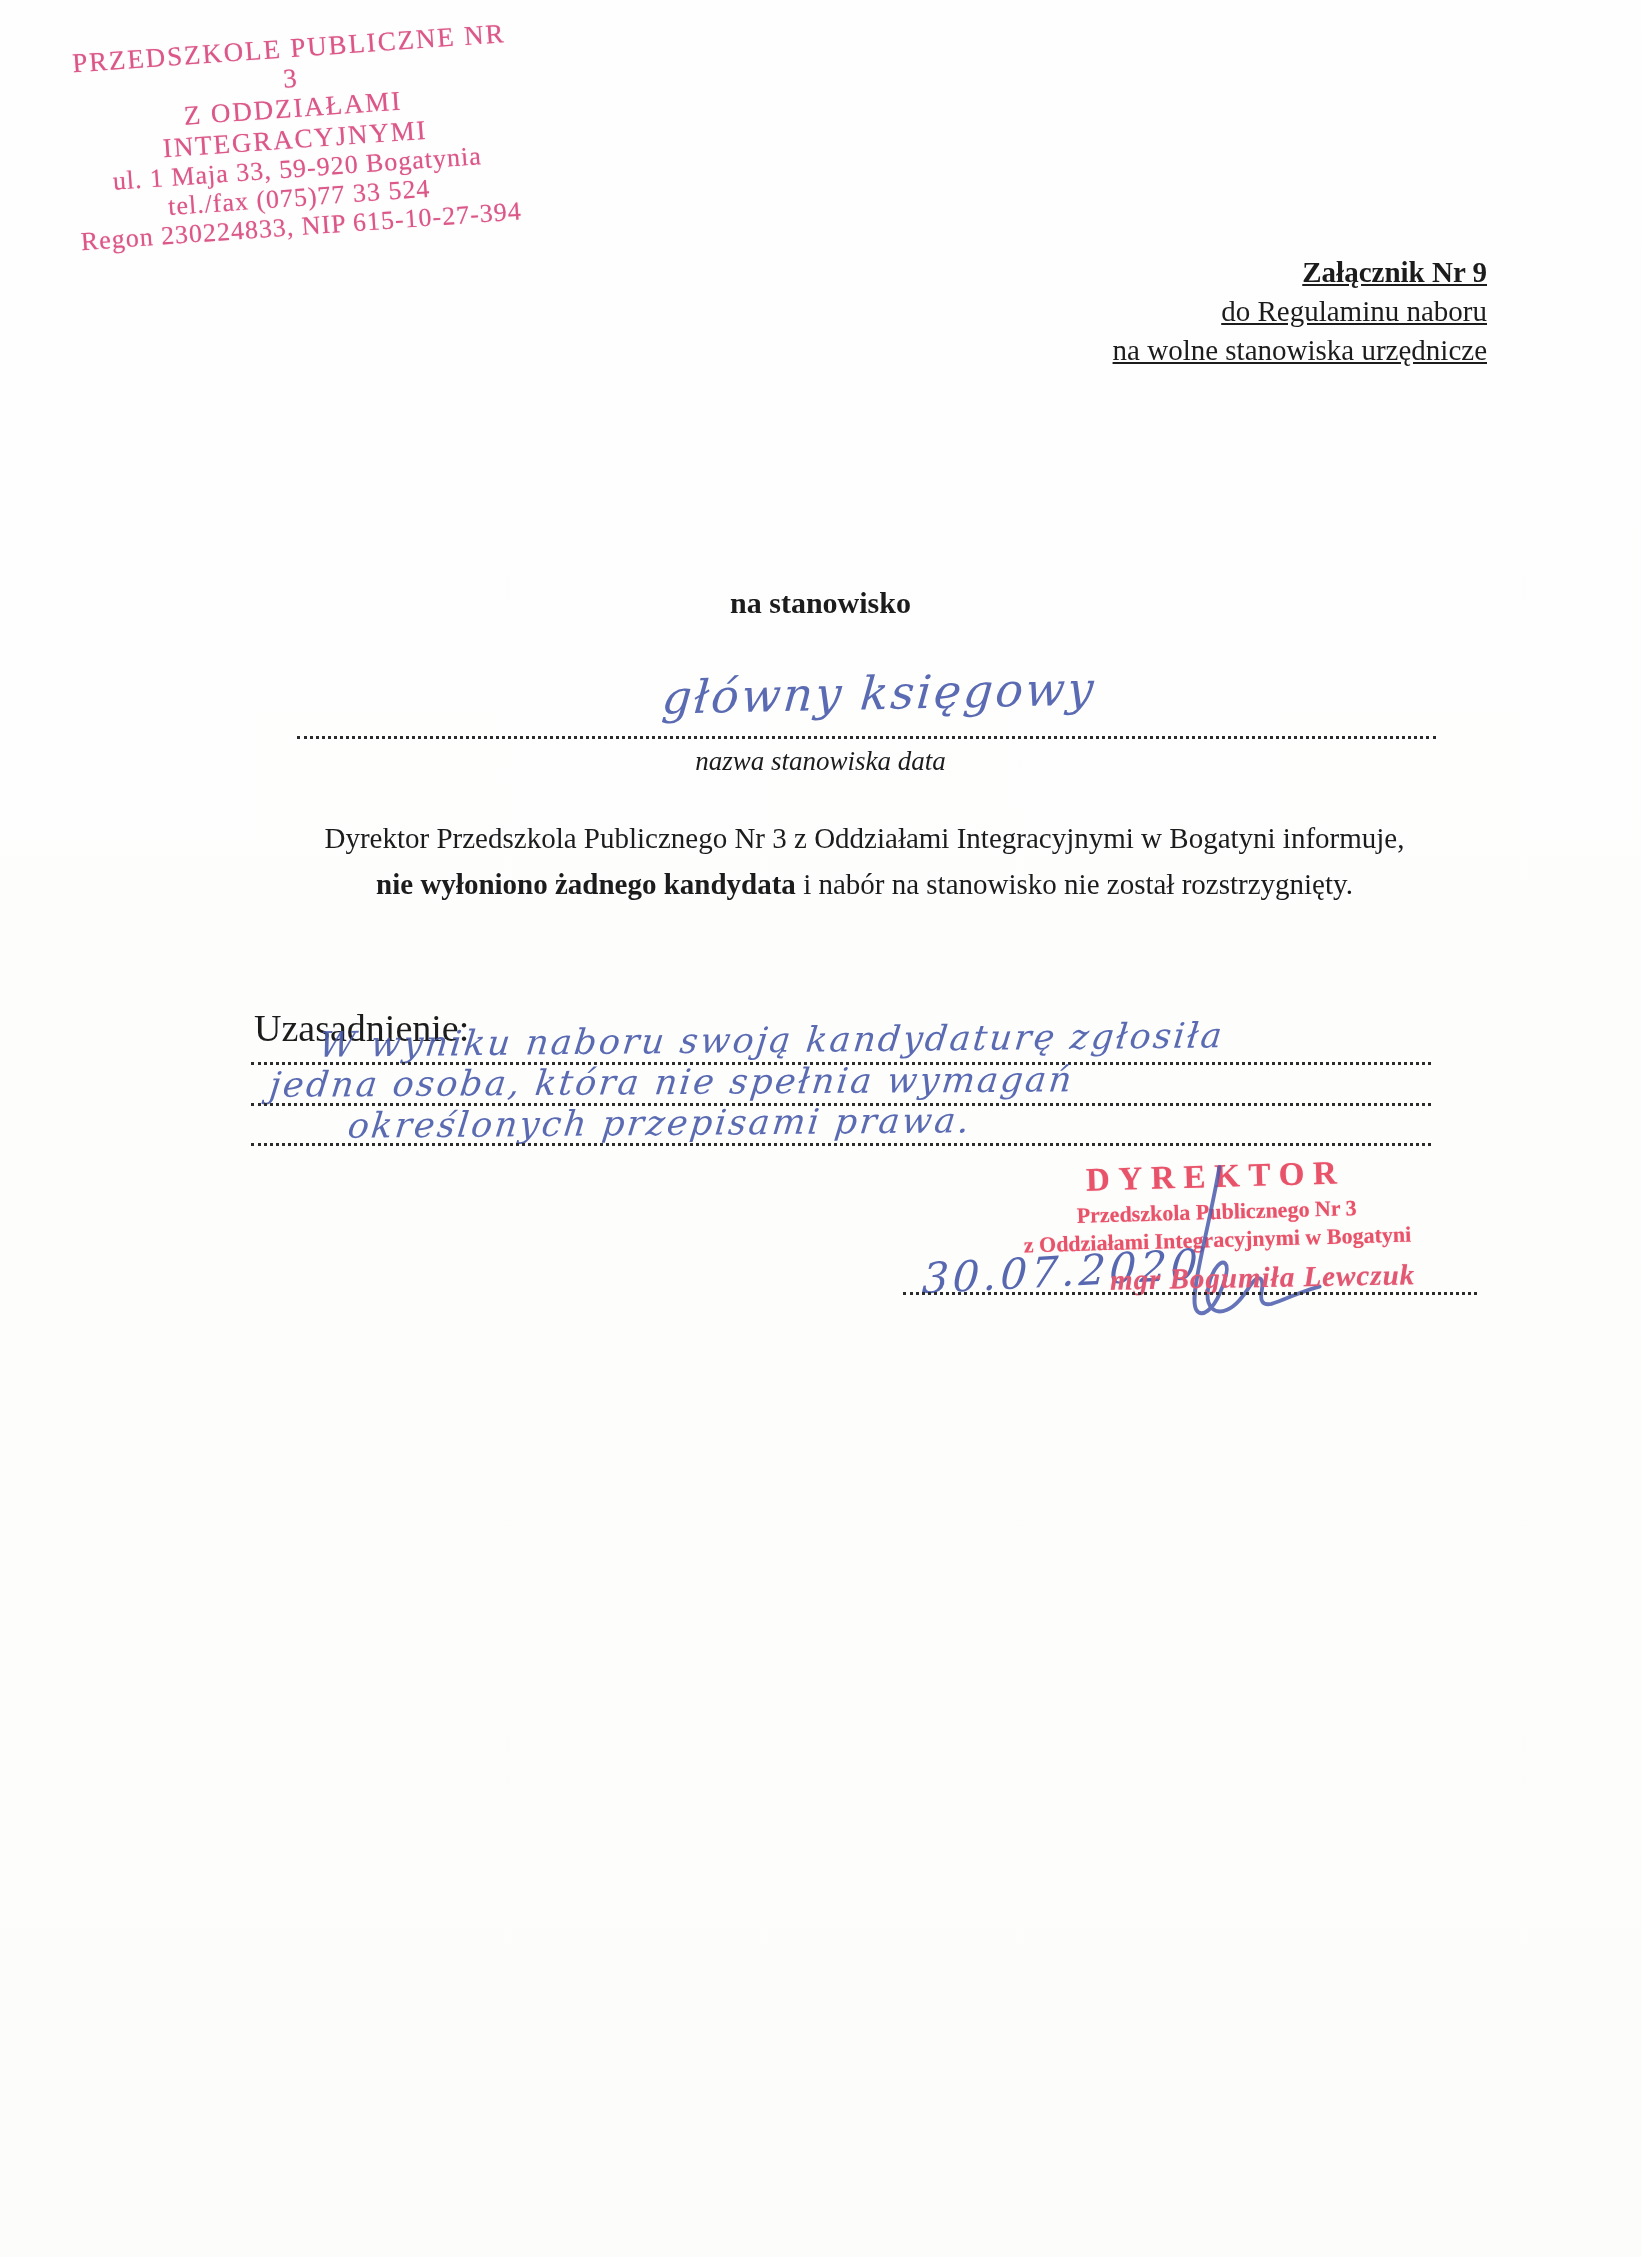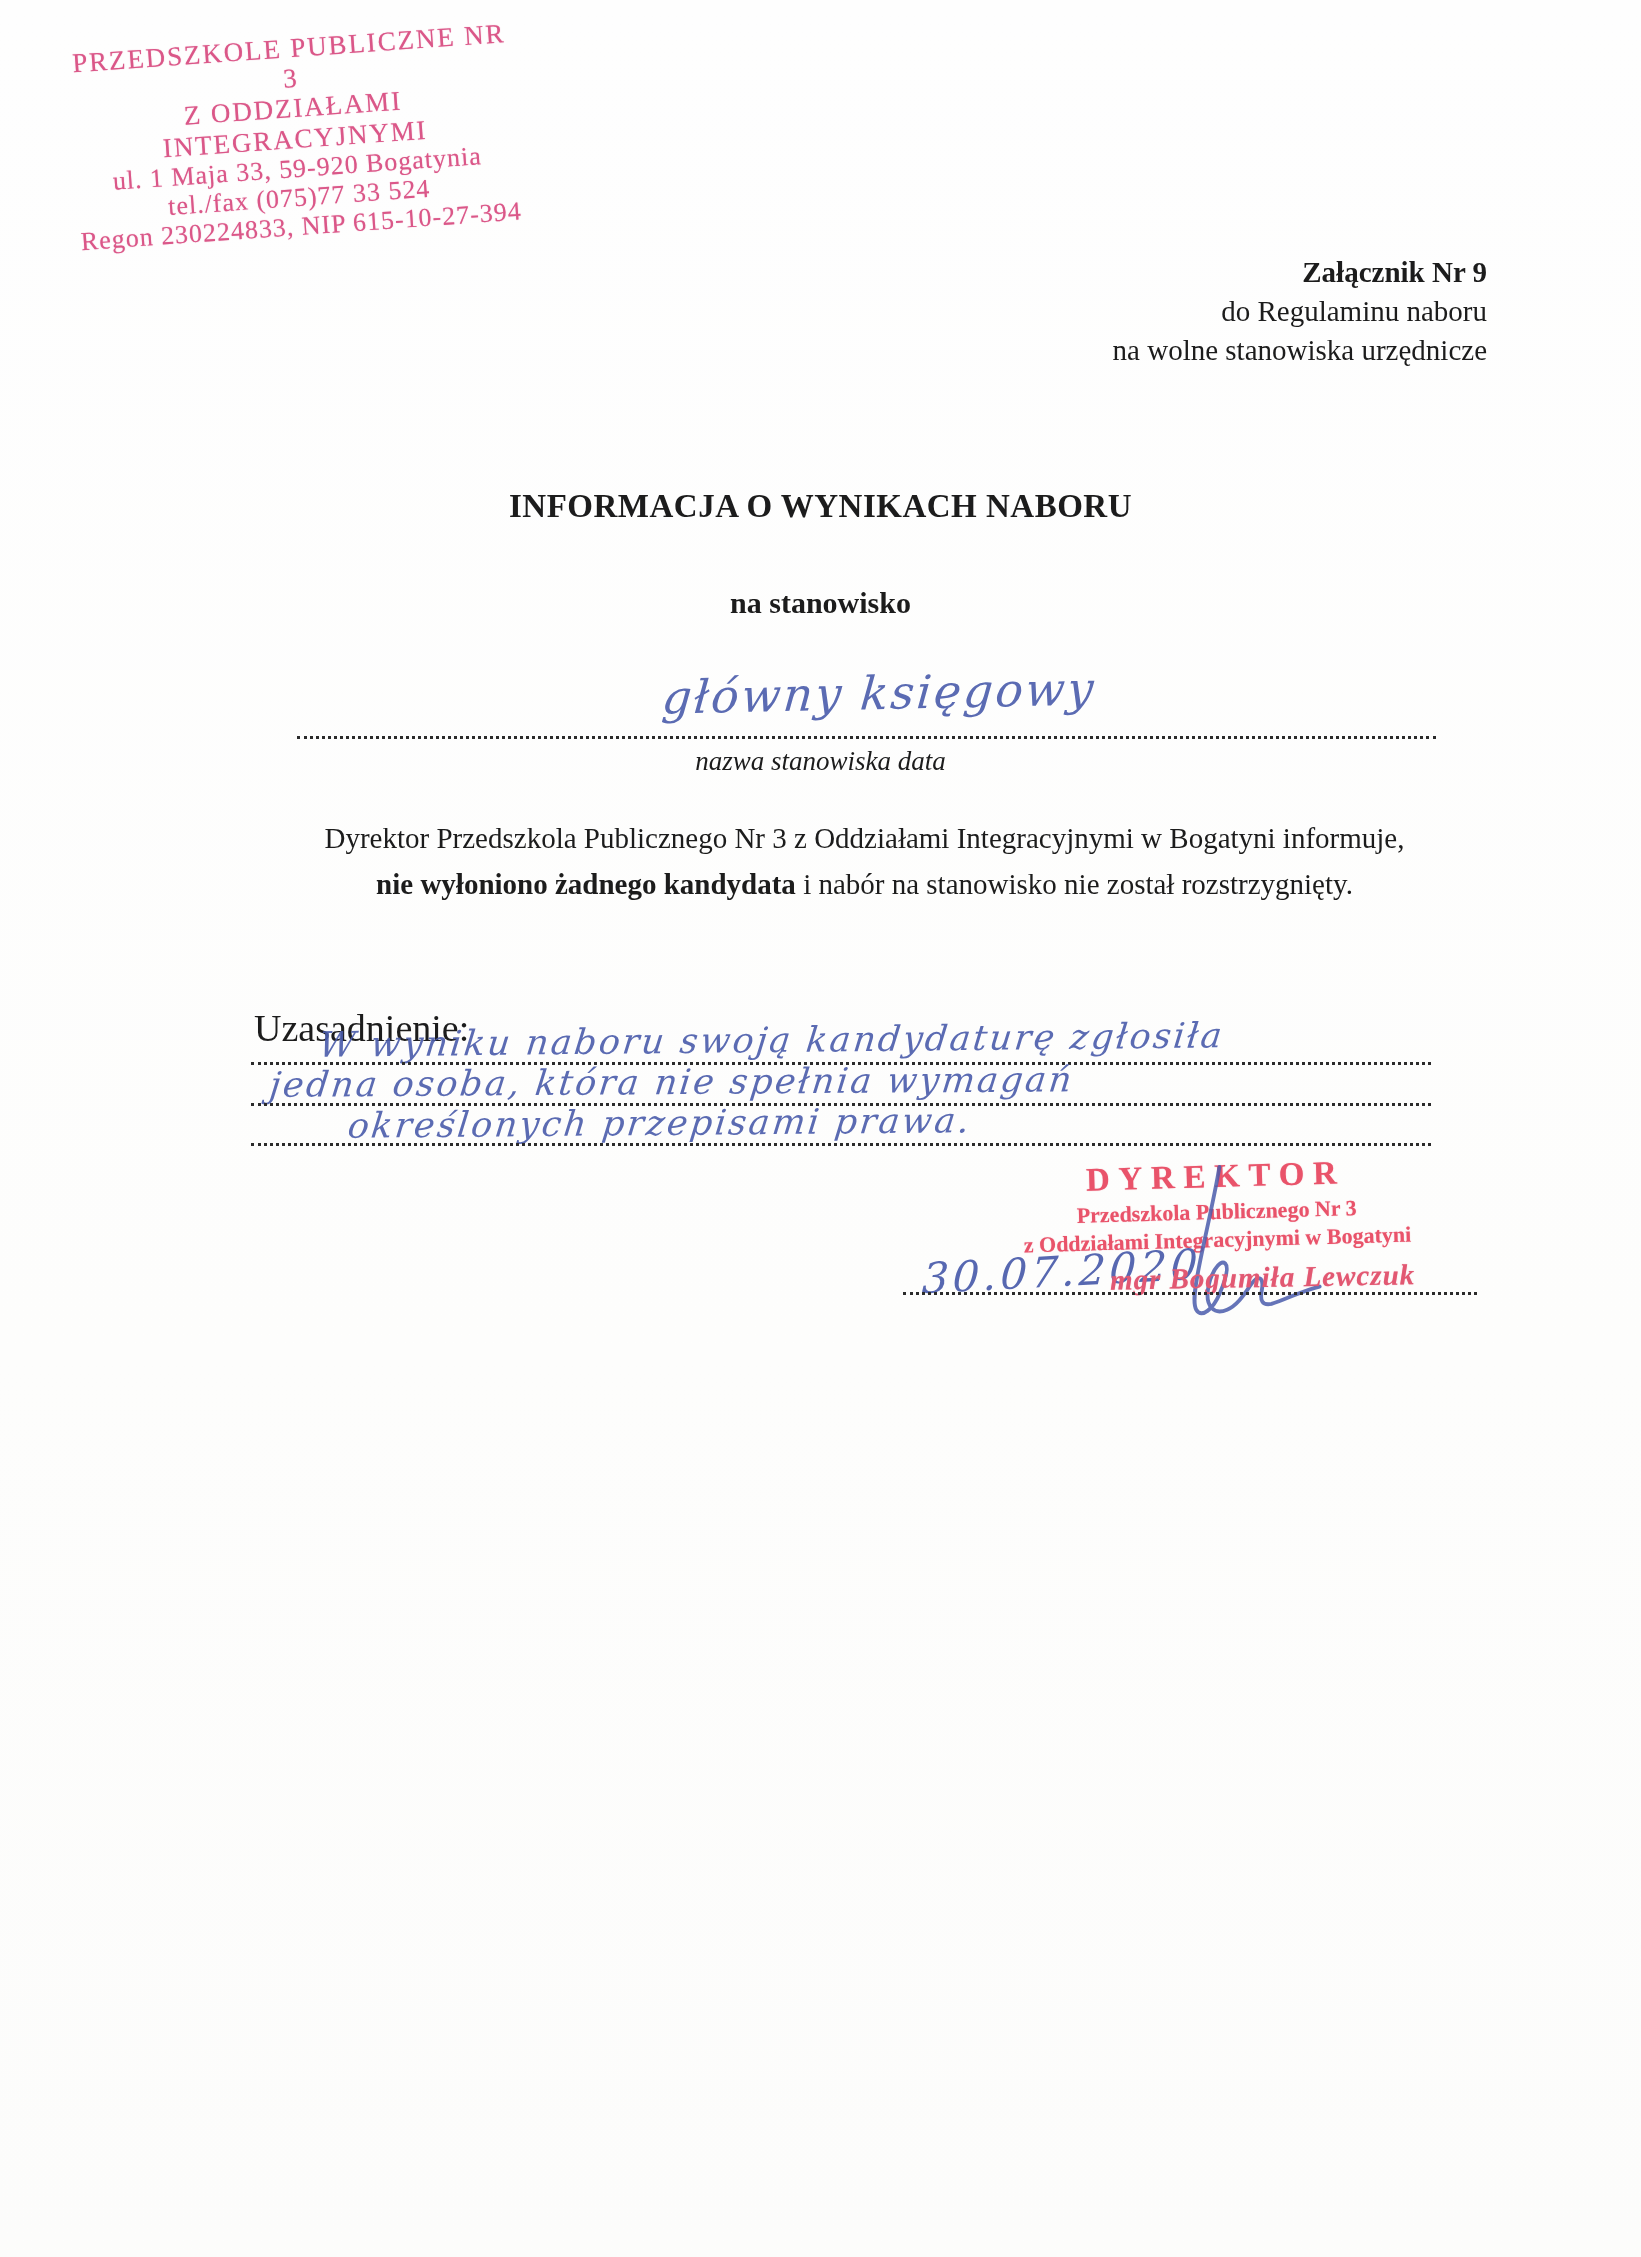--- a/index.html
+++ b/index.html
@@ -18,21 +18,21 @@
     font-family:"Liberation Serif", serif;
     text-shadow:0 0 1px rgba(216,73,127,.55);
     opacity:.92; letter-spacing:1px;
   }
   .org-stamp .s1{font-size:27px; letter-spacing:1.9px;}
   .org-stamp .s2{font-size:27px; letter-spacing:1.9px;}
   .org-stamp .s3{font-size:26px;}
   .org-stamp .s4{font-size:26px;}
   .org-stamp .s5{font-size:26px;}
   
-  .attach{ right:154px; top:253px; text-align:right; line-height:1.35; font-size:29px;}
+  .attach{ right:154px; top:253px; text-align:right; line-height:1.35; font-size:29px;text-decoration:underline;}
   .attach .b{font-weight:bold;}
   
   .title1{ left:0; top:488px; width:1641px; text-align:center; font-weight:bold; font-size:33px; letter-spacing:0.5px;}
   .title2{ left:0; top:533px; width:1641px; text-align:center; font-weight:bold; font-size:30px; white-space:pre;}
   .title3{ left:0; top:586px; width:1641px; text-align:center; font-weight:bold; font-size:30px;}
   
   .dots{ border-bottom:3.9px dotted #2b2b2b; height:0;}
   
   .pos-line{ left:297px; top:736px; width:1139px;}
   .pos-hand{
@@ -94,21 +94,20 @@
     <div class="s4">tel./fax (075)77 33 524</div>
     <div class="s5">Regon 230224833, NIP 615-10-27-394</div>
   </div>
 
   <div class="abs attach">
     <div class="b">Załącznik Nr 9</div>
     <div>do Regulaminu naboru</div>
     <div>na wolne stanowiska urzędnicze</div>
   </div>
 
-  <div class="abs title1">INFORMACJA O WYNIKACH NABORU</div>
   <div class="abs title3">na stanowisko</div>
 
   <div class="abs pos-hand hand">główny księgowy</div>
   <div class="abs dots pos-line"></div>
   <div class="abs pos-label">nazwa stanowiska data</div>
 
   <div class="abs para">
     <div>Dyrektor Przedszkola Publicznego Nr 3 z Oddziałami Integracyjnymi  w Bogatyni informuje,</div>
     <div><span class="b">nie wyłoniono żadnego kandydata</span><span> i nabór na stanowisko nie został rozstrzygnięty.</span></div>
   </div>

